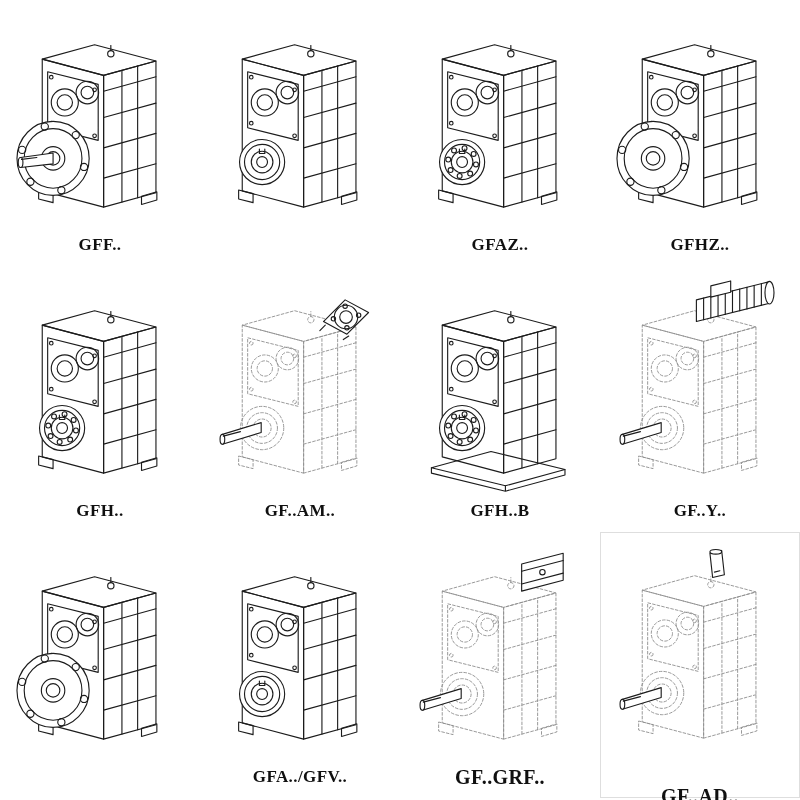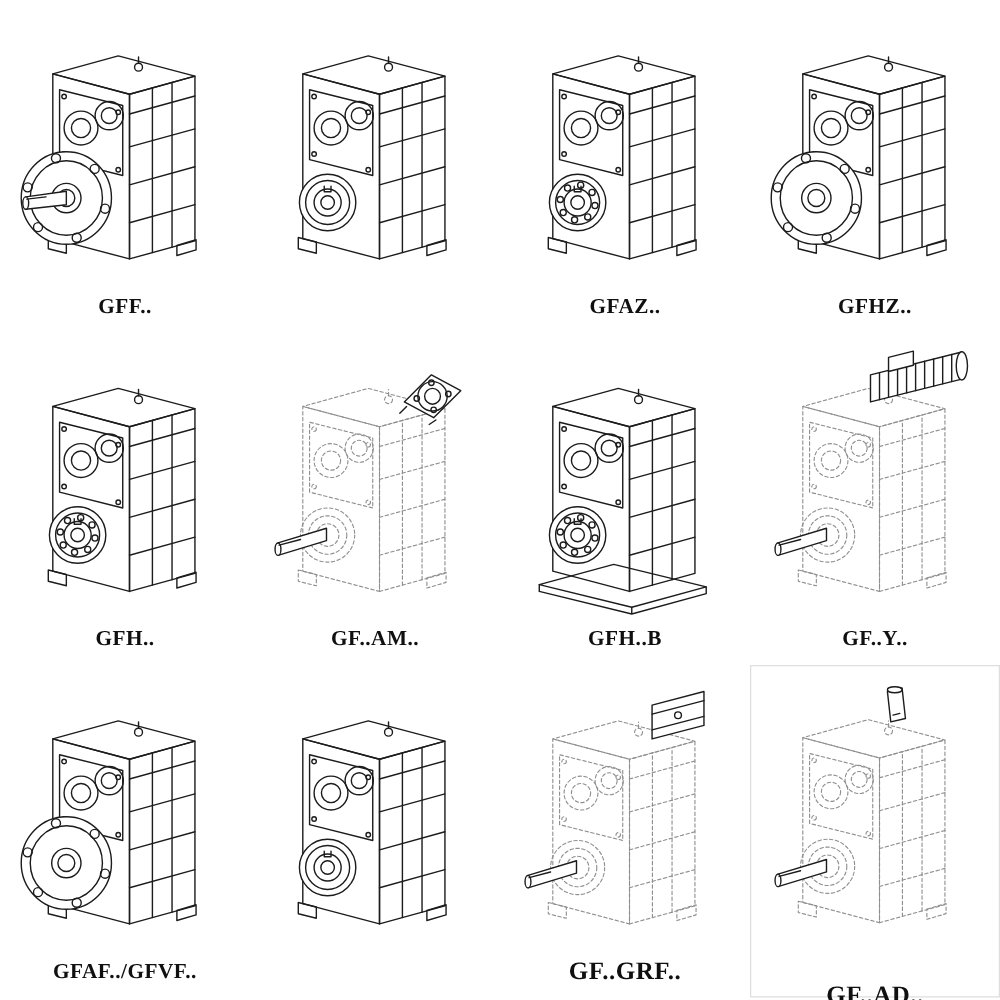--- a/index.html
+++ b/index.html
@@ -454,21 +454,20 @@
             <circle cx="57.18807610113949" cy="205.25629265955098" r="4"></circle>
             <circle cx="22.897709267877566" cy="195.809397513309" r="4"></circle>
             <circle cx="13.709633166738072" cy="160.55310485375801" r="4"></circle>
             <circle cx="38.81192389886051" cy="134.74370734044902" r="4"></circle>
             <circle cx="73.10229073212243" cy="144.190602486691" r="4"></circle>
             <circle cx="48" cy="170" r="13"></circle>
             <circle cx="48" cy="170" r="7.5"></circle>
           </g>
         </svg>
       </div>
-    <div class="label">GFAF../GFVF..</div>
   </div>
 
   <div class="cell">
     <div class="figure">
         <svg viewBox="0 0 200 246" preserveAspectRatio="xMidYMid meet" xmlns="http://www.w3.org/2000/svg">
           <g fill="none" stroke="#1c1c1c" stroke-width="1.25" stroke-linejoin="round" stroke-linecap="round">
             <path d="M36,206L104,224L104,78L36,60Z"></path>
             <path d="M104,224L162,208L162,62L104,78Z"></path>
             <path d="M36,60L104,78L162,62L94,44Z"></path>
             <path d="M42,136L42,74L98,88L98,150Z"></path>
@@ -493,20 +492,21 @@
           </g>
           <g fill="none" stroke="#1c1c1c" stroke-width="1.25" stroke-linejoin="round" stroke-linecap="round">
             <circle cx="58" cy="174" r="25" fill="#fff"></circle>
             <circle cx="58" cy="174" r="19.5"></circle>
             <circle cx="58" cy="174" r="12"></circle>
             <circle cx="58" cy="174" r="6"></circle>
             <path d="M55,159.5L55,164.5L61,164.5L61,159.5"></path>
           </g>
         </svg>
       </div>
+    <div class="label">GFA../GFV..</div>
   </div>
 
   <div class="cell">
     <div class="figure">
         <svg viewBox="0 0 200 246" preserveAspectRatio="xMidYMid meet" xmlns="http://www.w3.org/2000/svg">
           <g fill="none" stroke="#8f8f8f" stroke-width="1" stroke-dasharray="3 2.2" stroke-linejoin="round" stroke-linecap="round">
             <path d="M36,206L104,224L104,78L36,60Z"></path>
             <path d="M104,224L162,208L162,62L104,78Z"></path>
             <path d="M36,60L104,78L162,62L94,44Z"></path>
             <path d="M42,136L42,74L98,88L98,150Z"></path>

